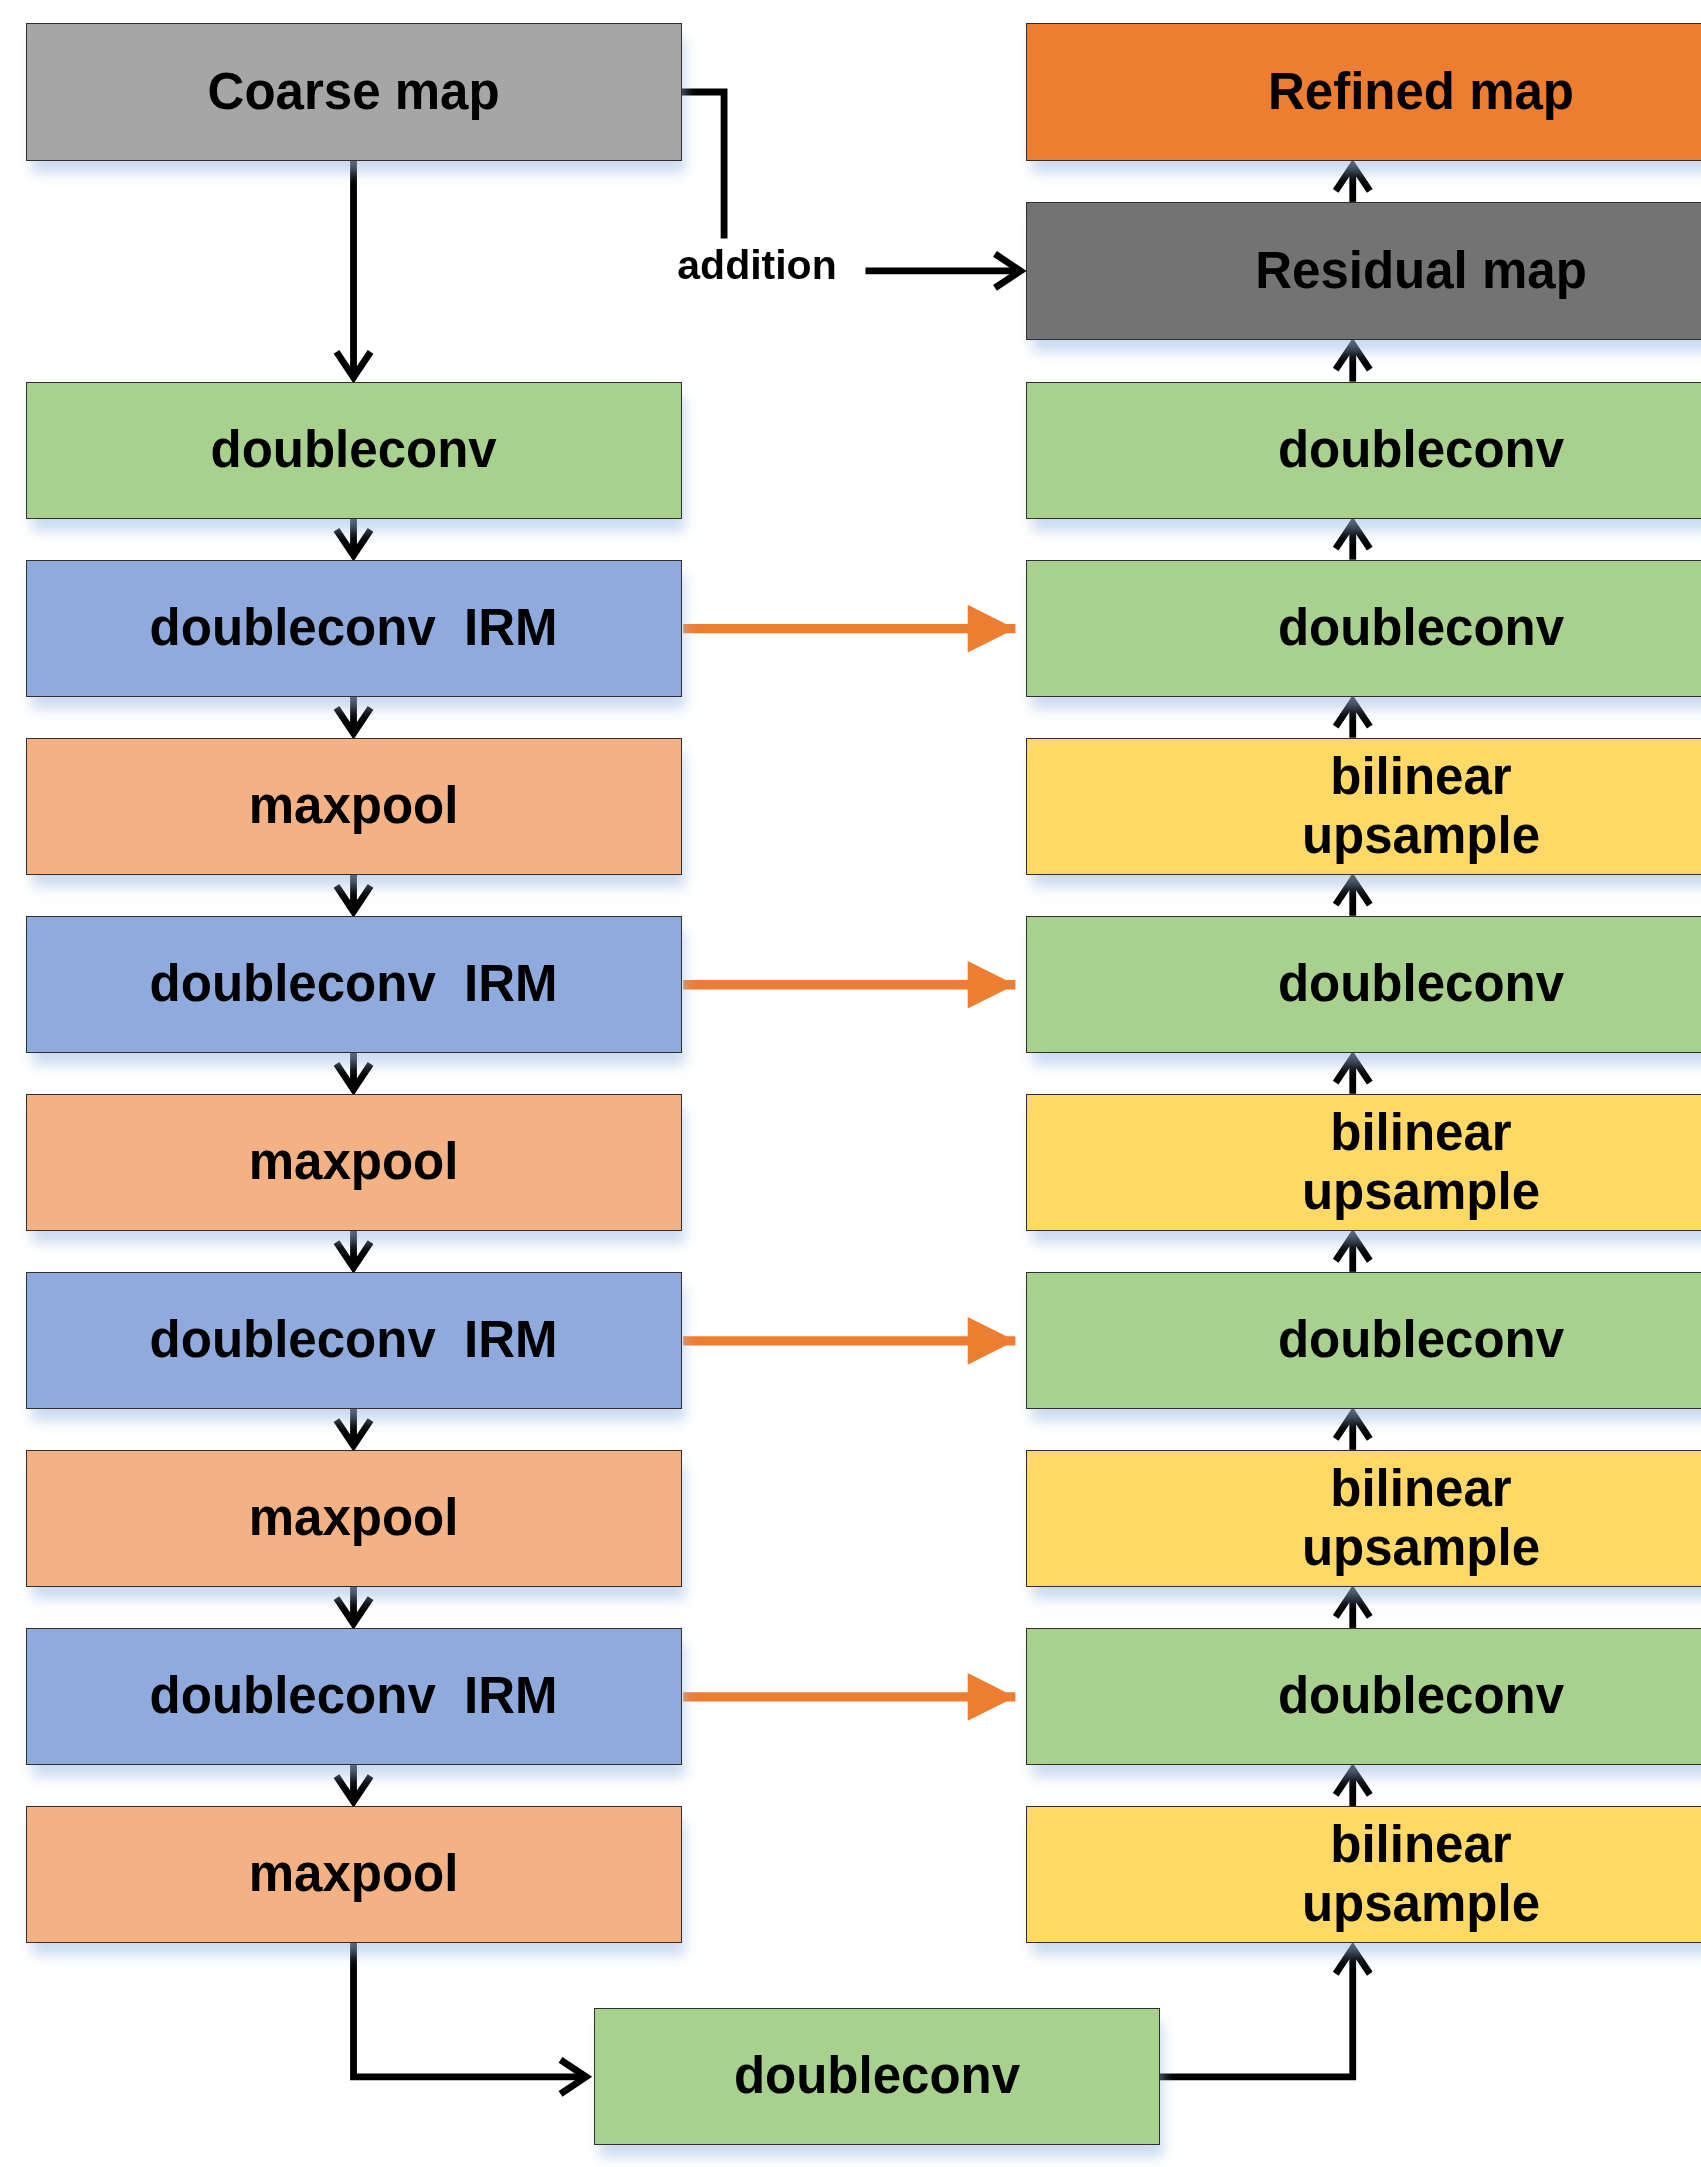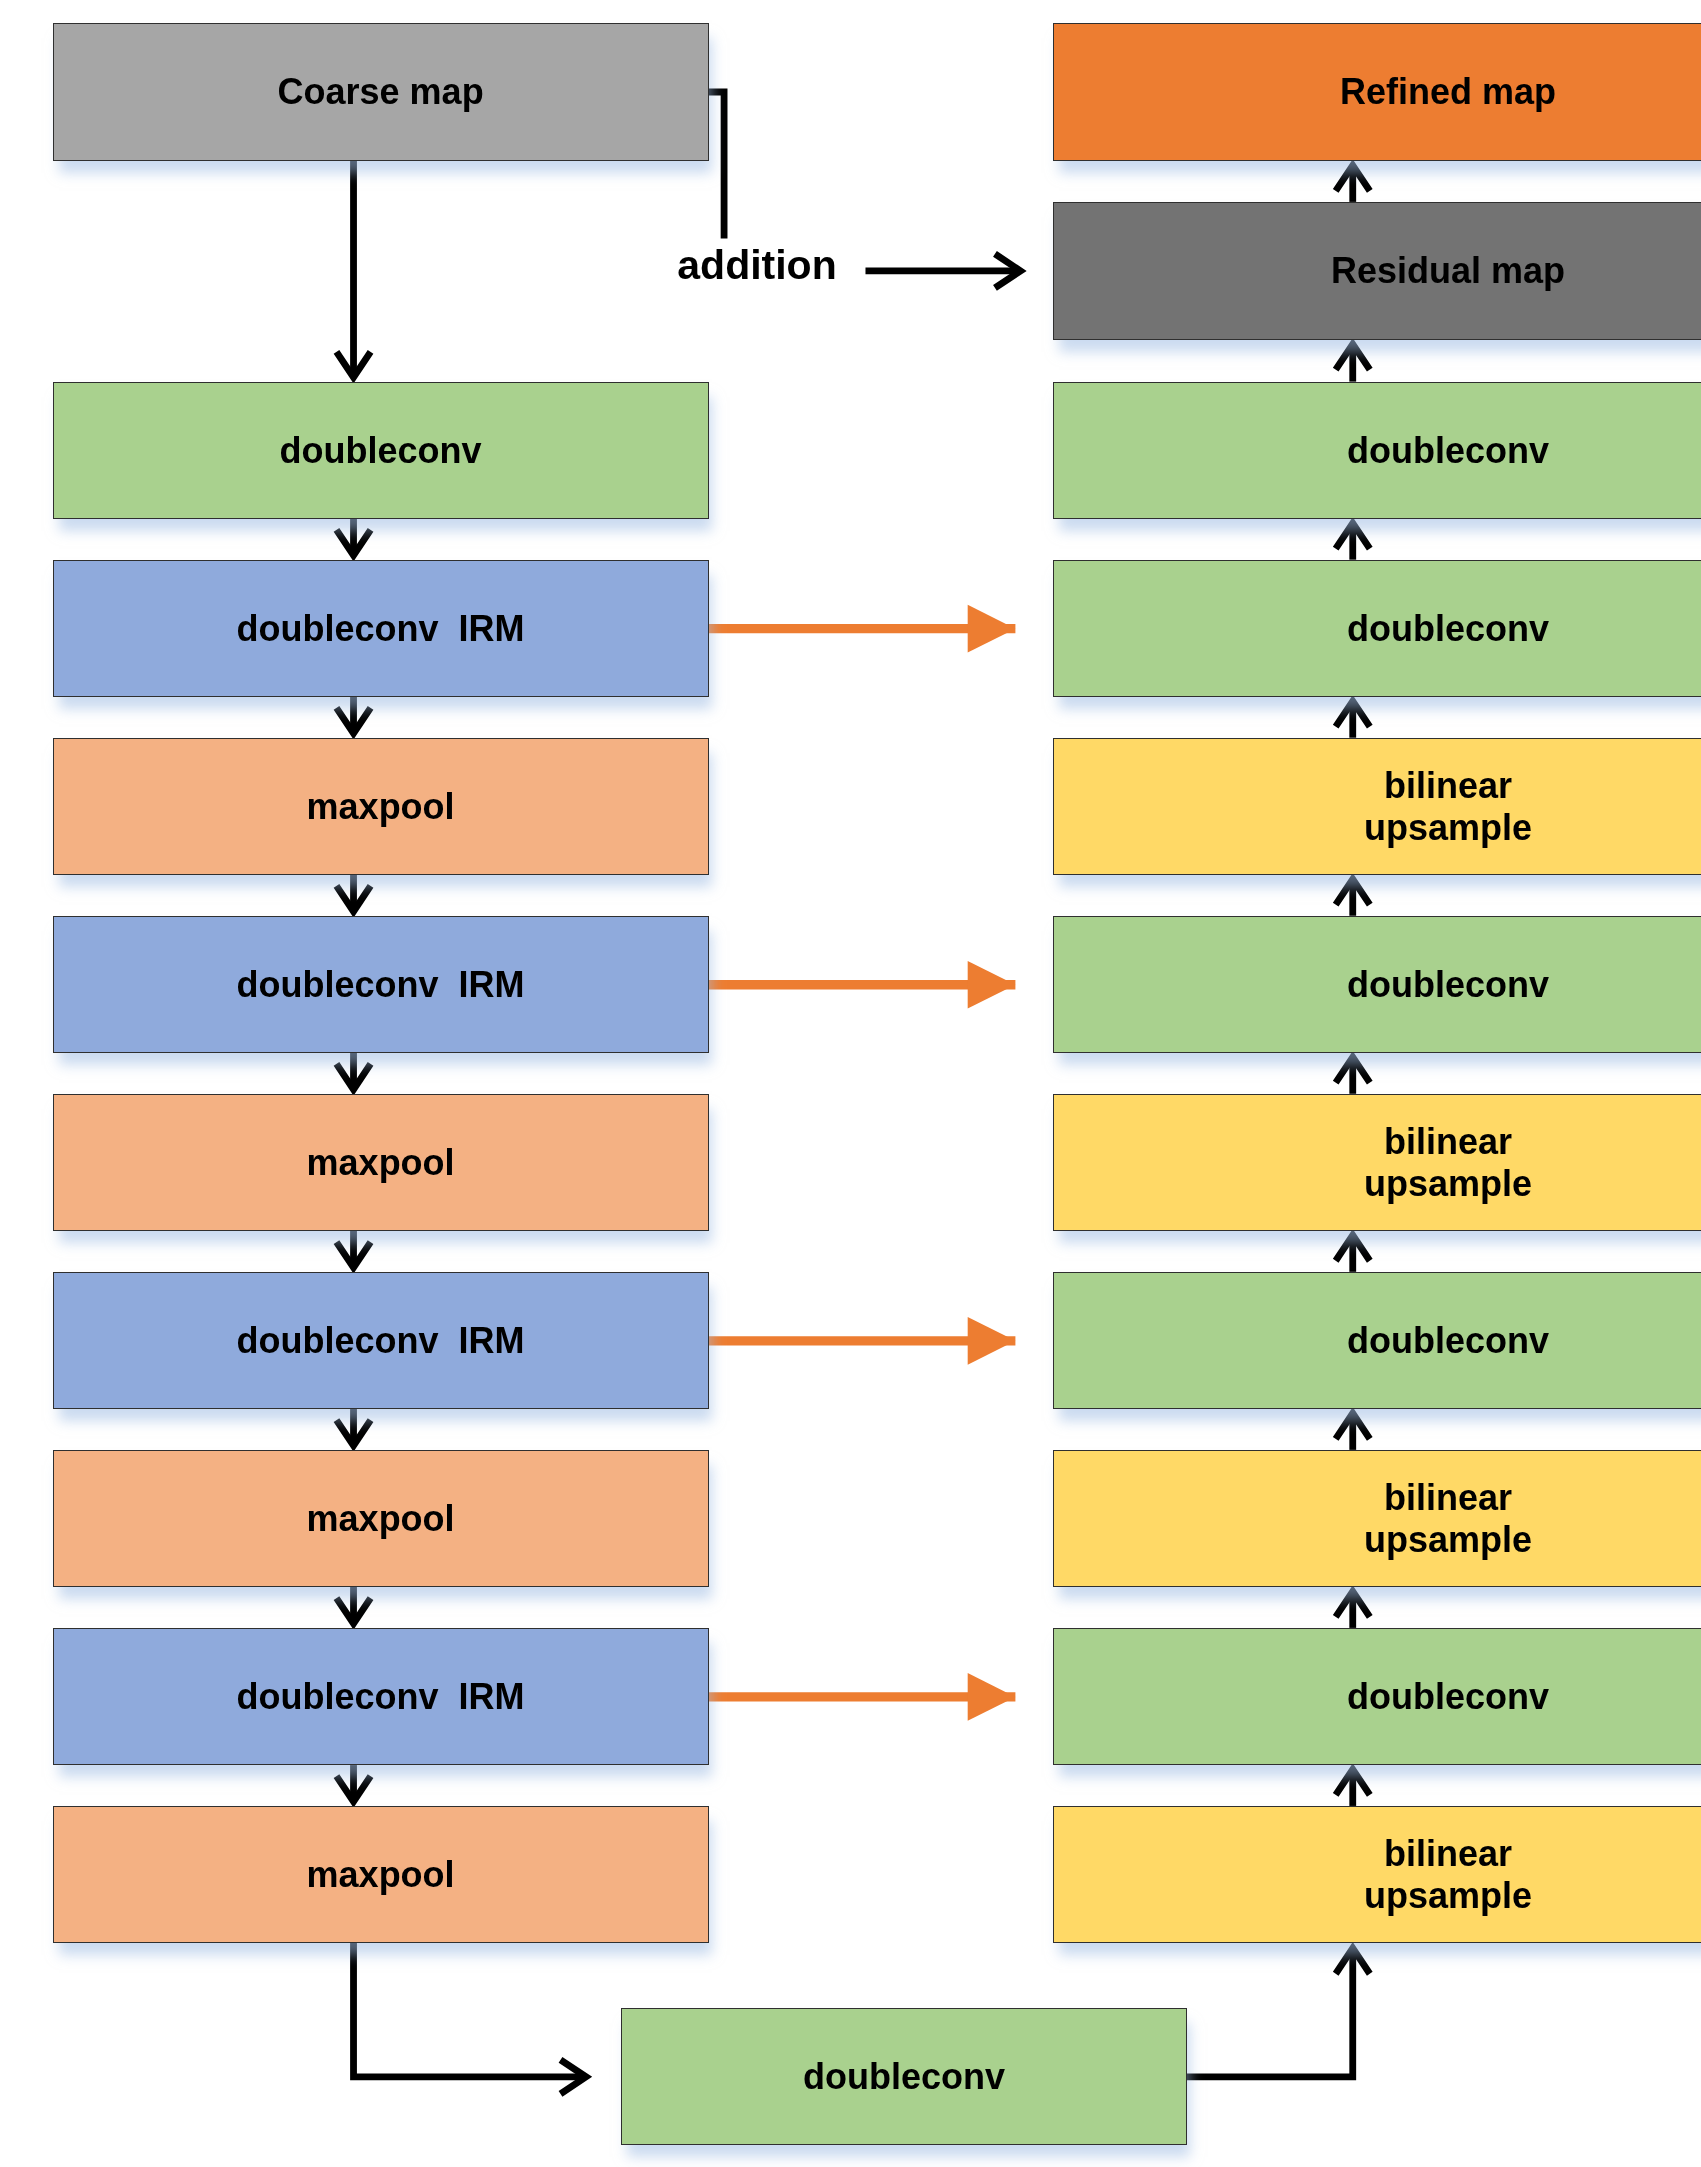--- a/index.html
+++ b/index.html
@@ -17,26 +17,25 @@
   }
   .node {
     position: absolute;
     box-sizing: border-box;
     border: 1.7px solid #2f2f2f;
     display: flex;
     align-items: center;
     justify-content: center;
     text-align: center;
     font-weight: bold;
-    font-size: 36px;
+    font-size: 51px;
     line-height: 1.15;
     color: #000000;
     white-space: pre-wrap;
     box-shadow: 4.3px 13.6px 12px -1.7px rgba(160, 190, 228, 0.55);
-    margin-left: 27px;
   }
   .col-left  { left: 25.6px;   width: 656px; }
   .col-right { left: 1026px; width: 790px; }
   .h-row { height: 137px; }
   .h-top { height: 138px; }
   .free-label {
     position: absolute;
     font-weight: bold;
     font-size: 41px;
     color: #000000;

